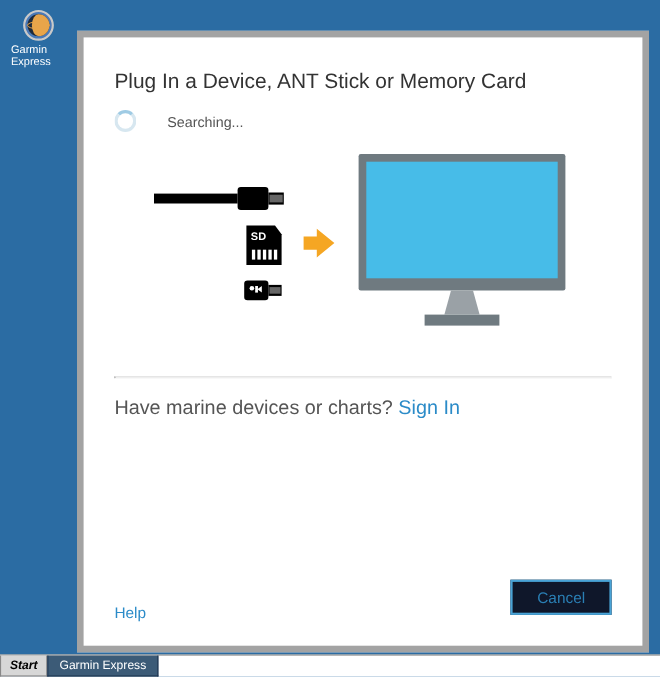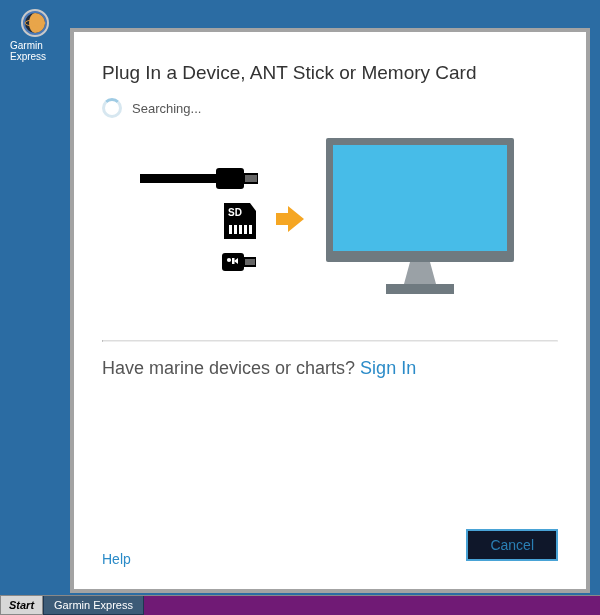--- a/index.html
+++ b/index.html
@@ -25,33 +25,33 @@
     .desktop-icon svg { display: block; margin: 0 auto 2px; }
 
     
     .panel {
       position: absolute;
       top: 28px;
       left: 70px;
       width: 520px;
       height: 565px;
       background: #fff;
-      border: 4px solid #a3a3a3;
+      border: 6px solid #a3a3a3;
       padding: 30px 28px 24px;
     }
     .title {
       font-size: 19px;
       font-weight: 400;
       color: #333;
       margin-bottom: 14px;
     }
     .status-row {
       display: flex;
       align-items: center;
-      gap: 10px;
+      gap: 28px;
       margin-bottom: 16px;
     }
     .spinner {
       width: 20px; height: 20px;
       border: 3px solid #d7e7f0;
       border-top-color: #9fcbe4;
       border-radius: 50%;
     }
     .status-text { font-size: 13px; color: #555; }
 
@@ -87,21 +87,21 @@
       font-size: 14px;
       padding: 6px 22px;
       cursor: pointer;
       font-family: inherit;
     }
     
     .taskbar {
       position: absolute;
       left: 0; right: 0; bottom: 0;
       height: 20px;
-      background: #701a75;
+      background: #ffffff;
       border-top: 1px solid #888;
       display: flex;
       align-items: stretch;
       font-size: 11px;
     }
     .start-btn {
       background: #d7d7d7;
       border: 1px solid #888;
       border-top: none;
       padding: 0 8px;

